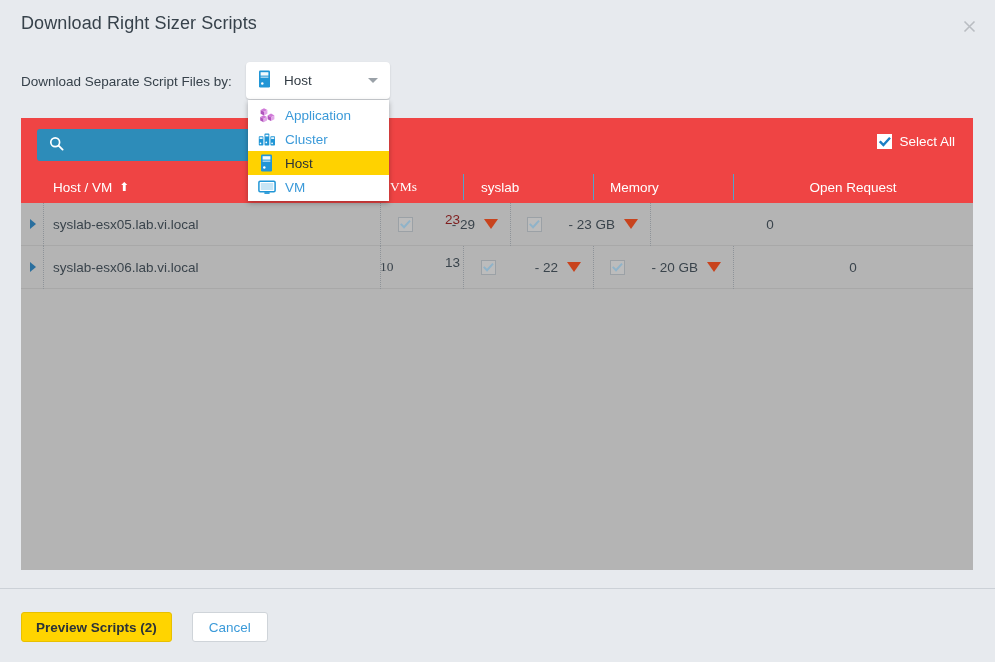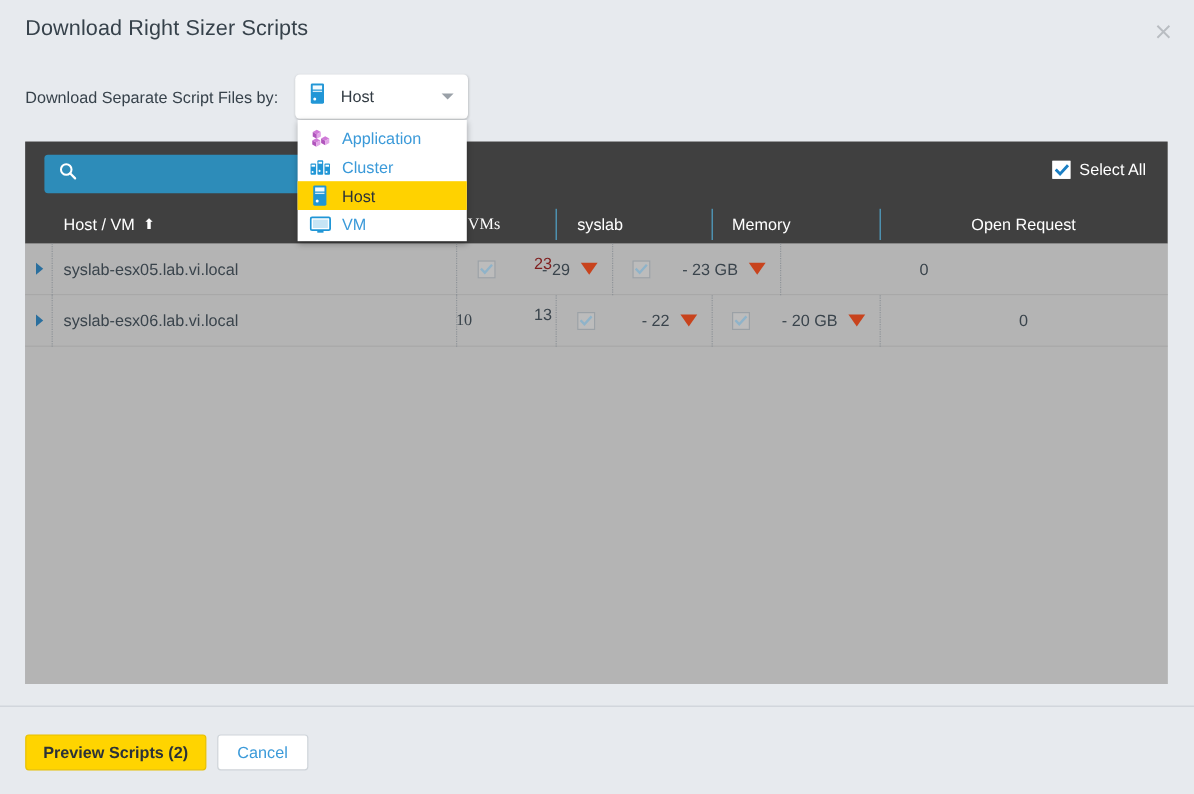--- a/index.html
+++ b/index.html
@@ -137,21 +137,21 @@
   
   .table-wrap {
     position: absolute;
     left: 21px;
     top: 118px;
     width: 952px;
     height: 452px;
     background: #b4b4b4;
   }
   .table-header {
-    background: #404040;
+    background: #ef4444;
     height: 85px;
     position: relative;
   }
   .search-box {
     position: absolute;
     left: 16px;
     top: 11px;
     width: 274px;
     height: 32px;
     background: #2d8cb9;
@@ -336,21 +336,21 @@
   .btn-primary {
     background: #ffd400;
     color: #2b3238;
     font-weight: bold;
     border: 1px solid #e8c000;
   }
   .btn-secondary {
     background: #ffffff;
     color: #3b9ad9;
     border: 1px solid #cfd4d9;
-    margin-left: 9px;
+    margin-left: 20px;
     min-width: 76px;
   }
 </style>
 </head>
 <body>
 
 <div class="dialog">
 
   <div class="dialog-title">Download Right Sizer Scripts</div>
 

